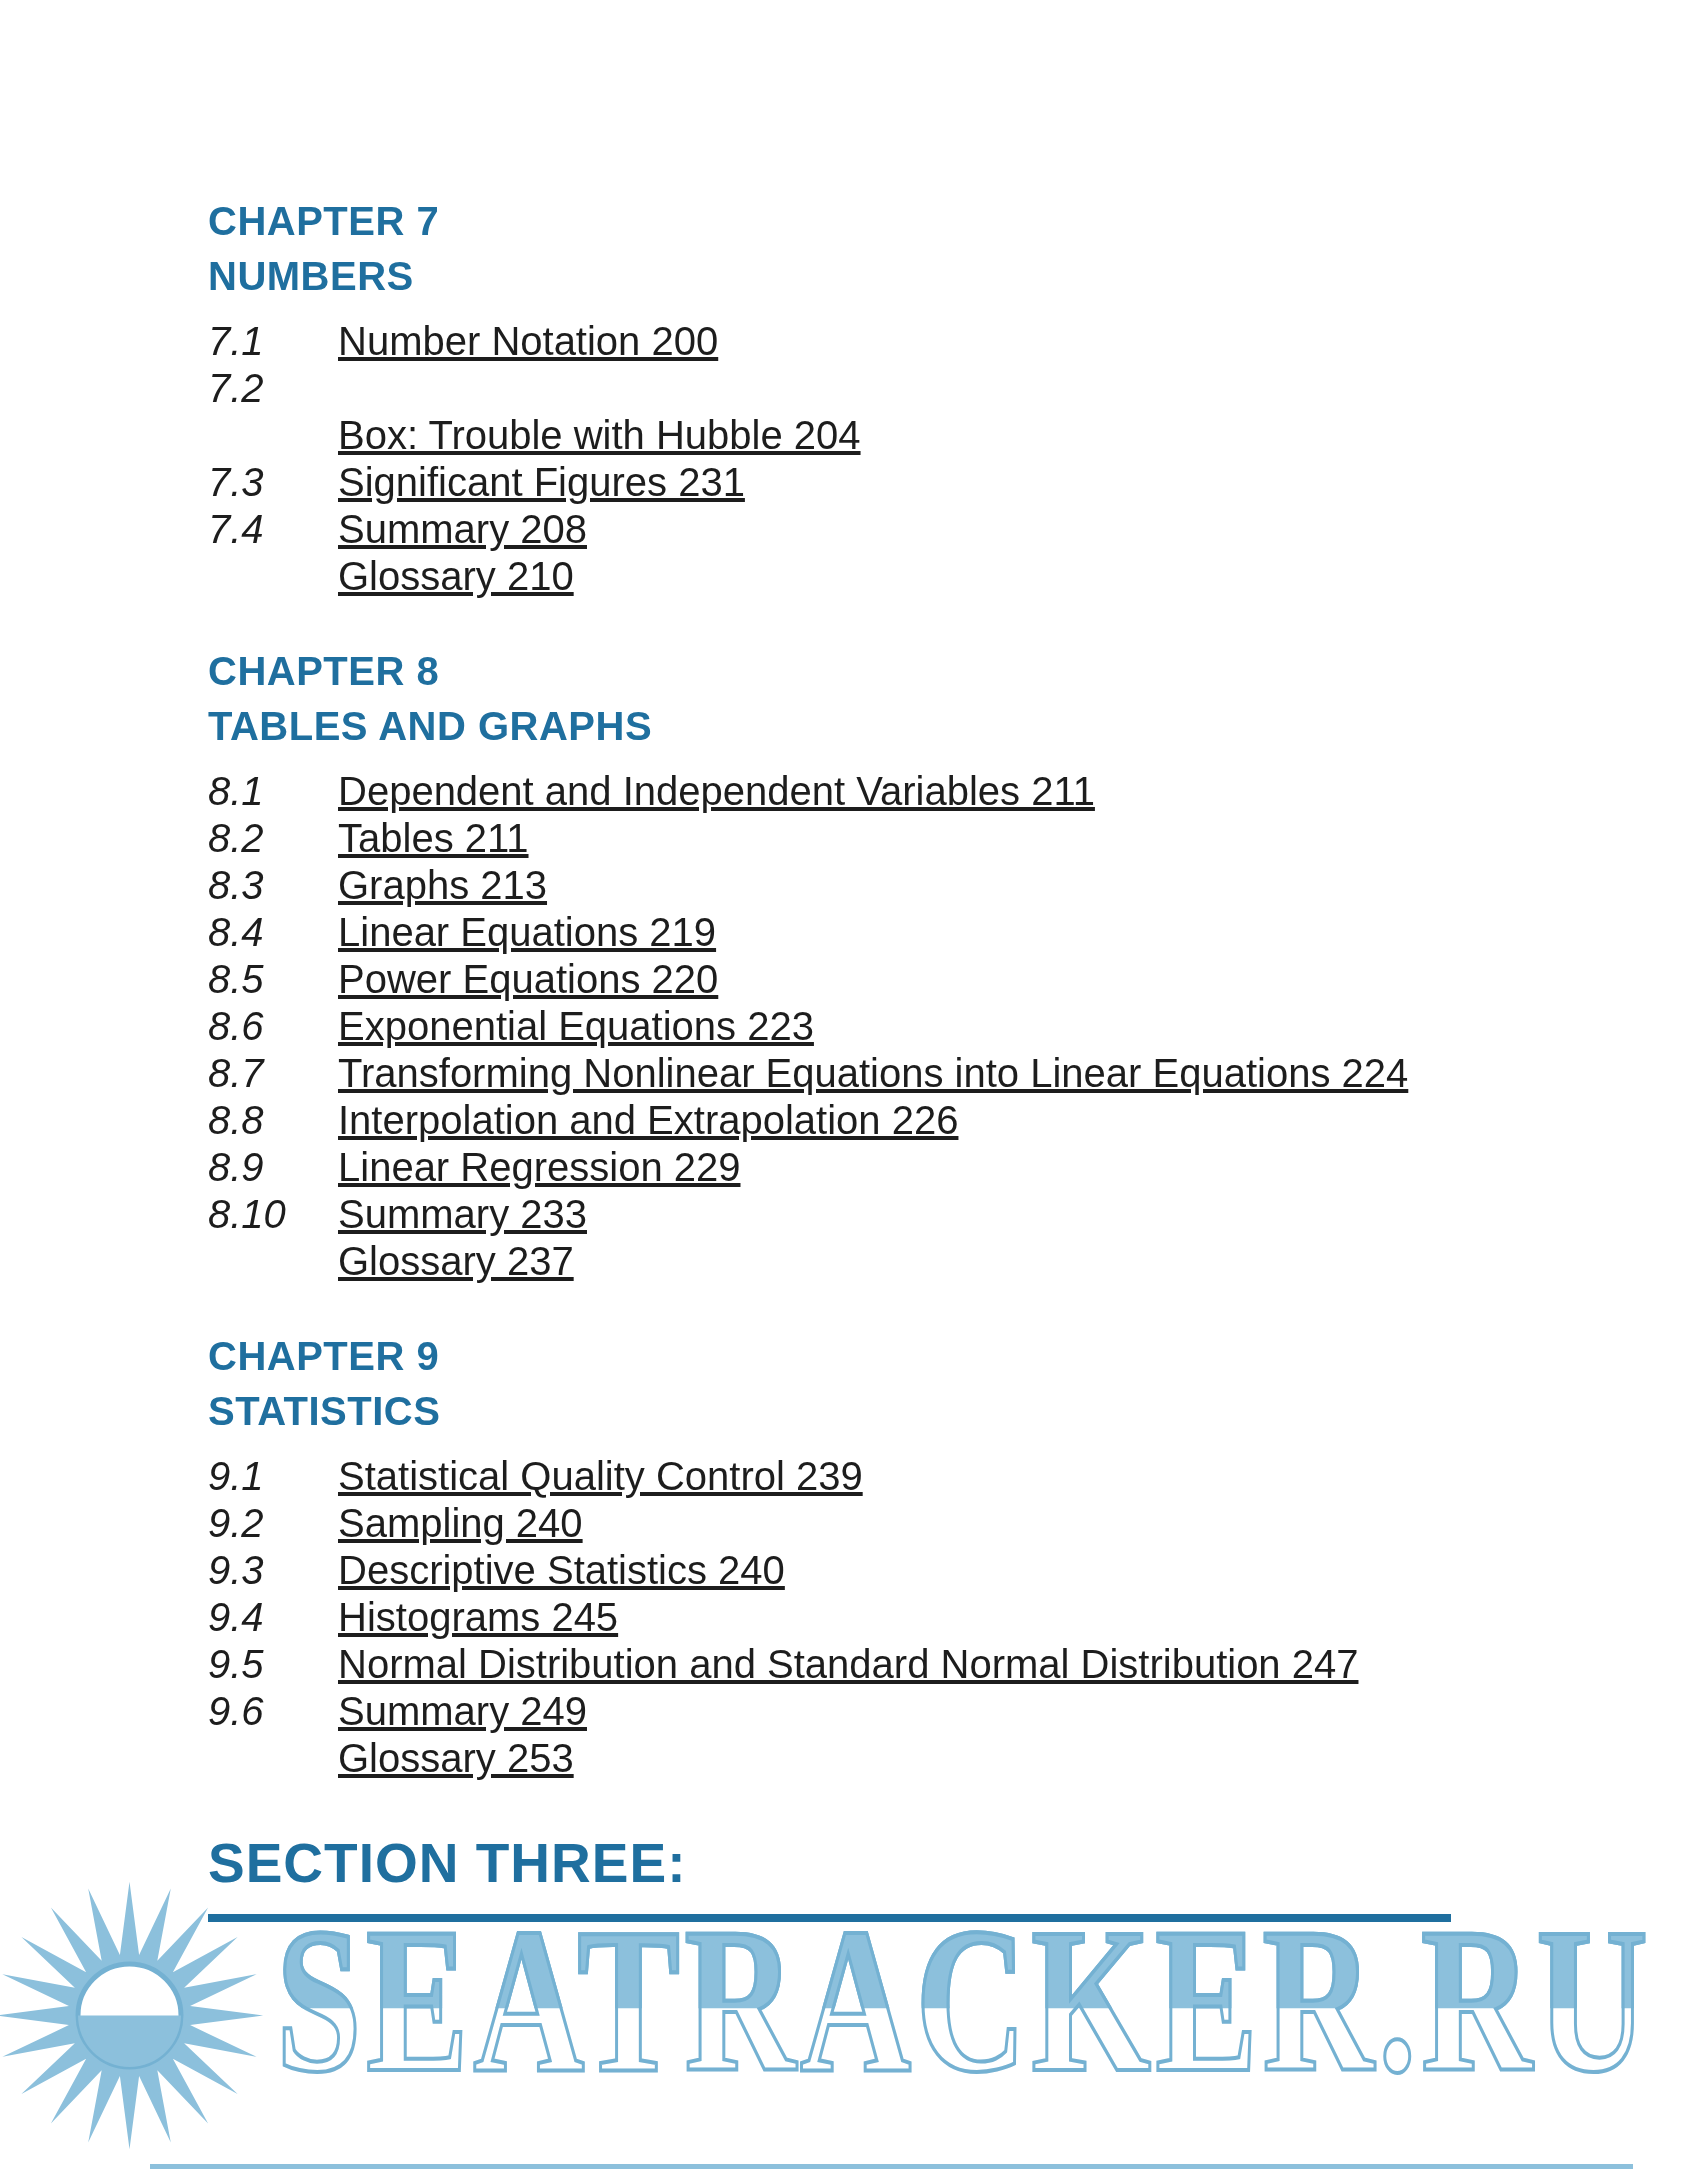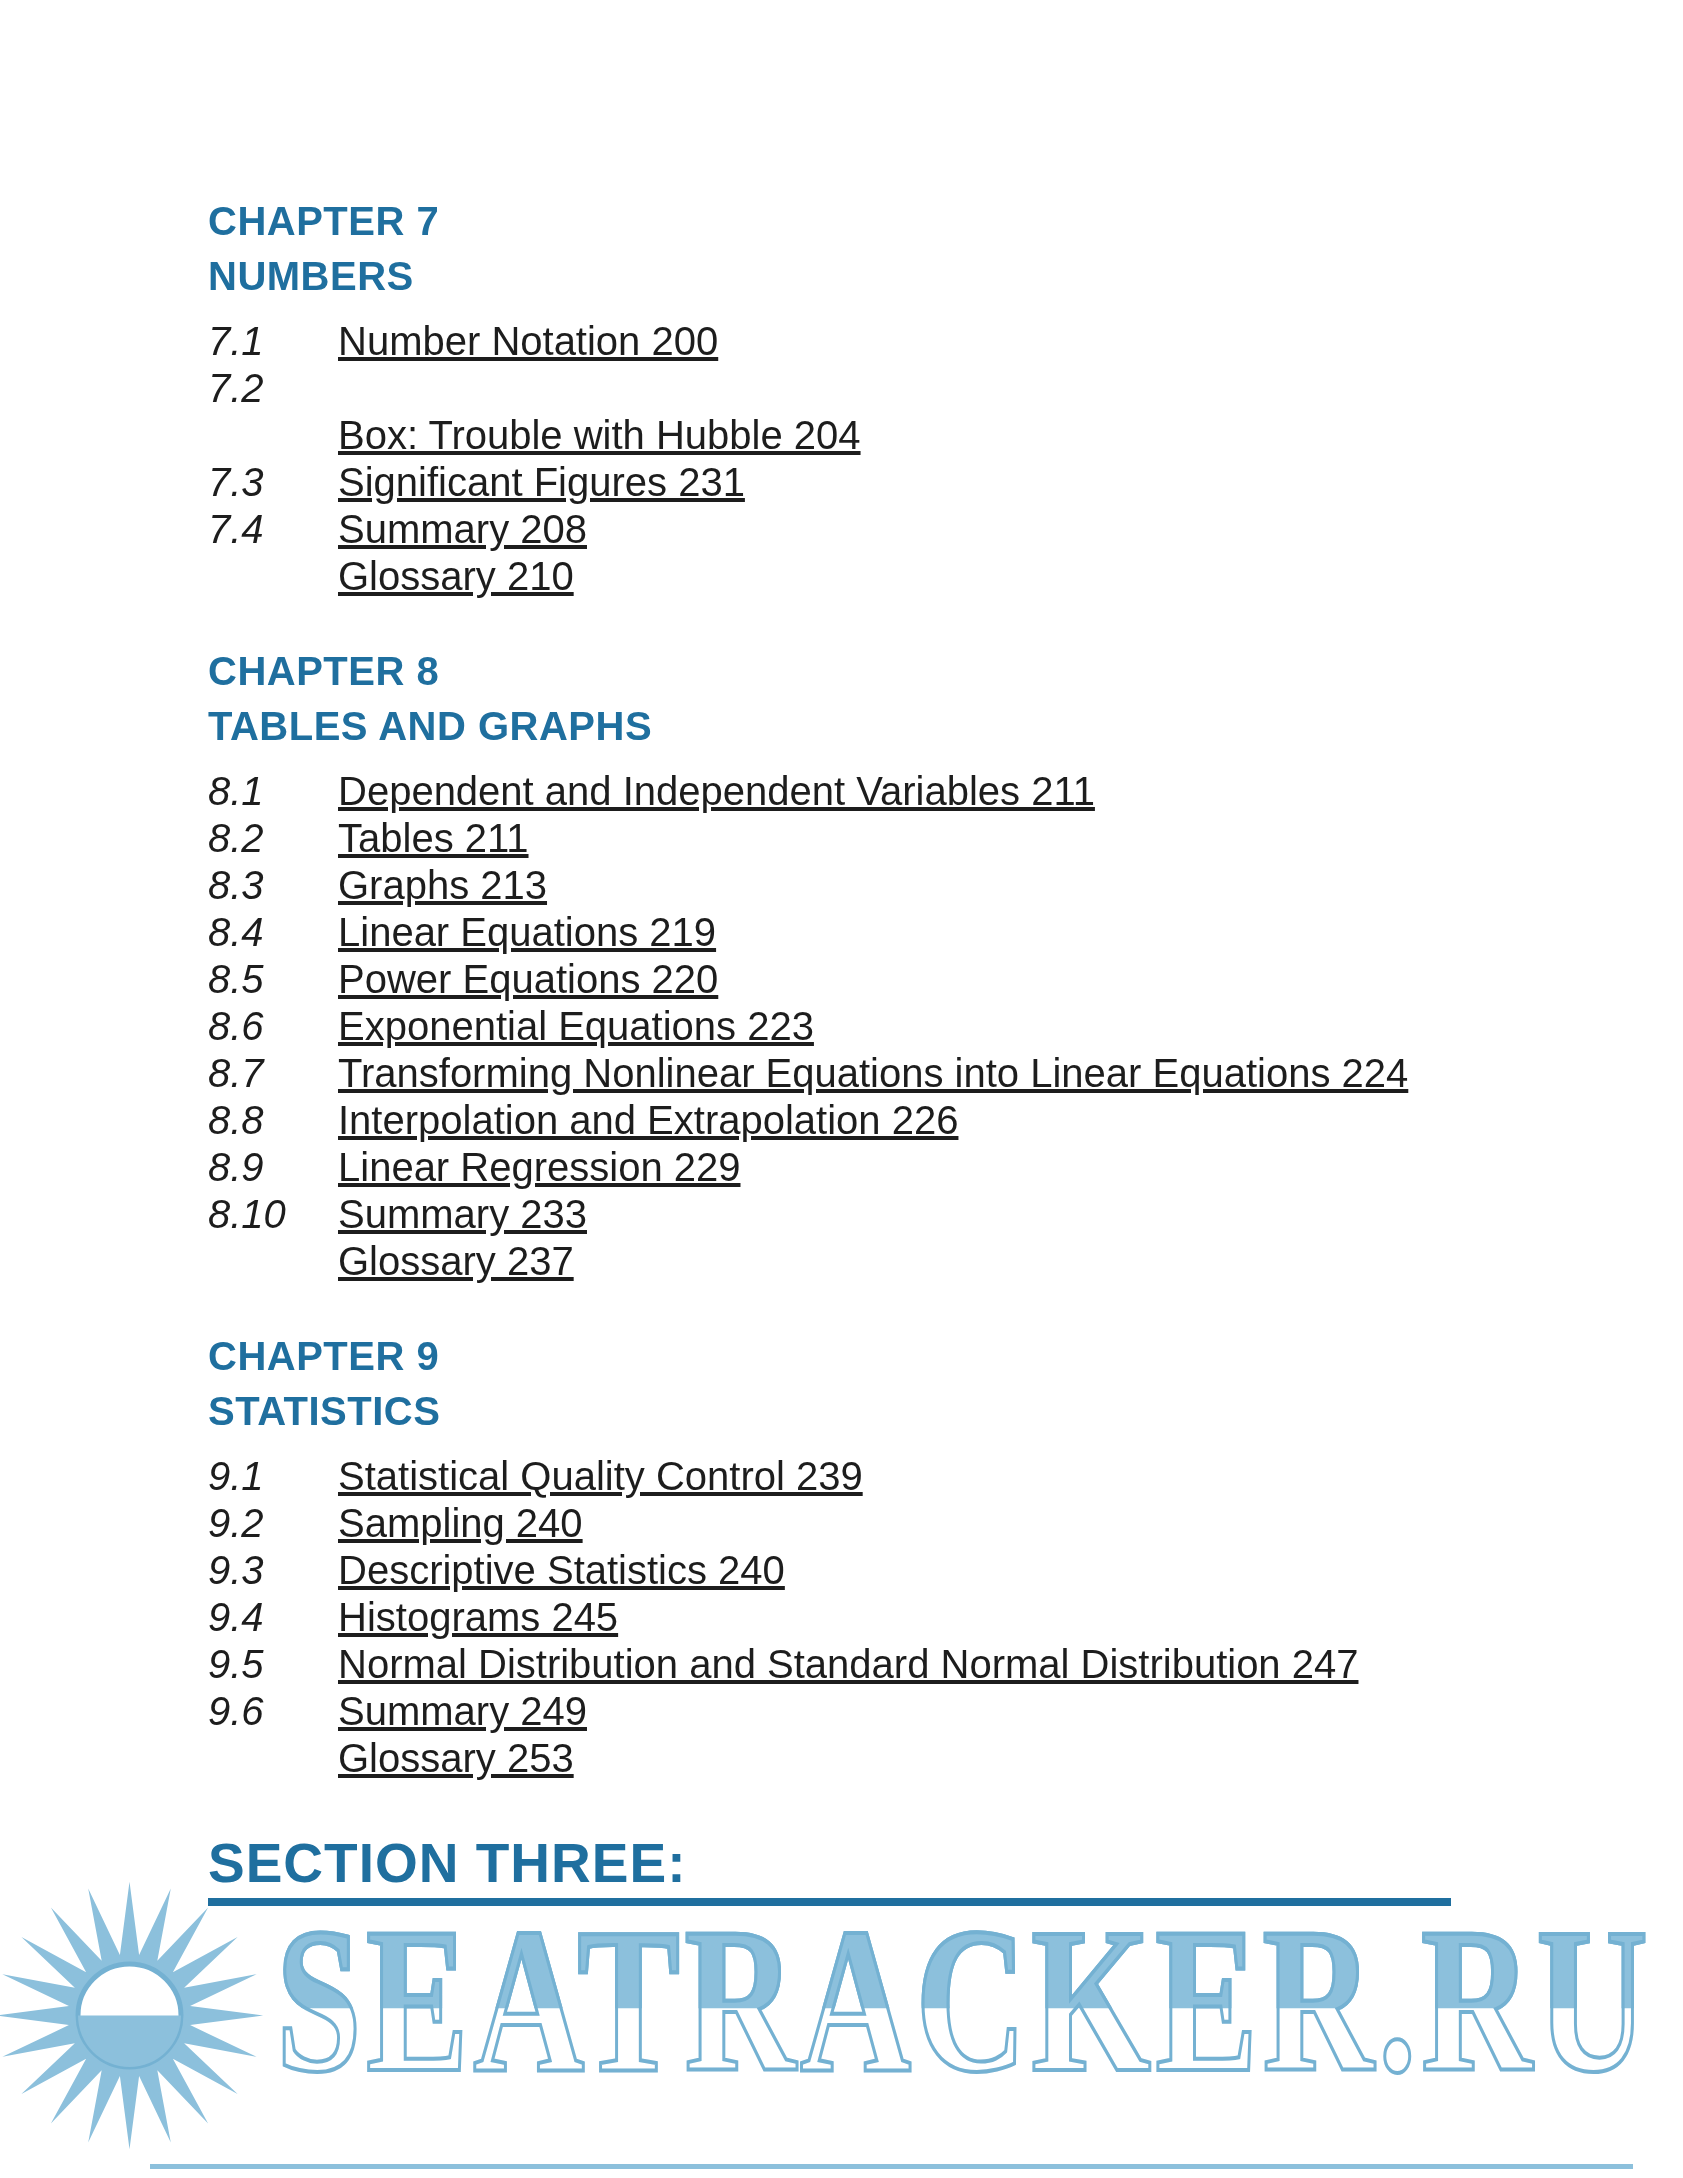--- a/index.html
+++ b/index.html
@@ -15,21 +15,21 @@
   .chapter-heading{
     color:#1f6f9f;font-weight:bold;font-size:40px;line-height:55px;
     letter-spacing:0.5px;
   }
   .chapter-items{margin-top:14px;}
   .toc-row{display:flex;font-size:40px;line-height:47px;color:#1d1d1d;}
   .toc-num{width:130px;flex:none;font-style:italic;}
   .toc-text{flex:1;text-decoration:underline;}
   .section-row{
     margin-top:51px;width:1243px;
-    border-bottom:8px solid #1f6f9f;padding-bottom:4px;
+    border-bottom:8px solid #1f6f9f;padding-bottom:20px;
   }
   .section-heading{
     margin:0;color:#1f6f9f;font-weight:bold;font-size:55px;line-height:61px;
     letter-spacing:1px;
   }
   
   .wm-line{
     position:absolute;left:150px;top:2164px;width:1483px;height:5px;
     background:#8cc0dc;
   }

